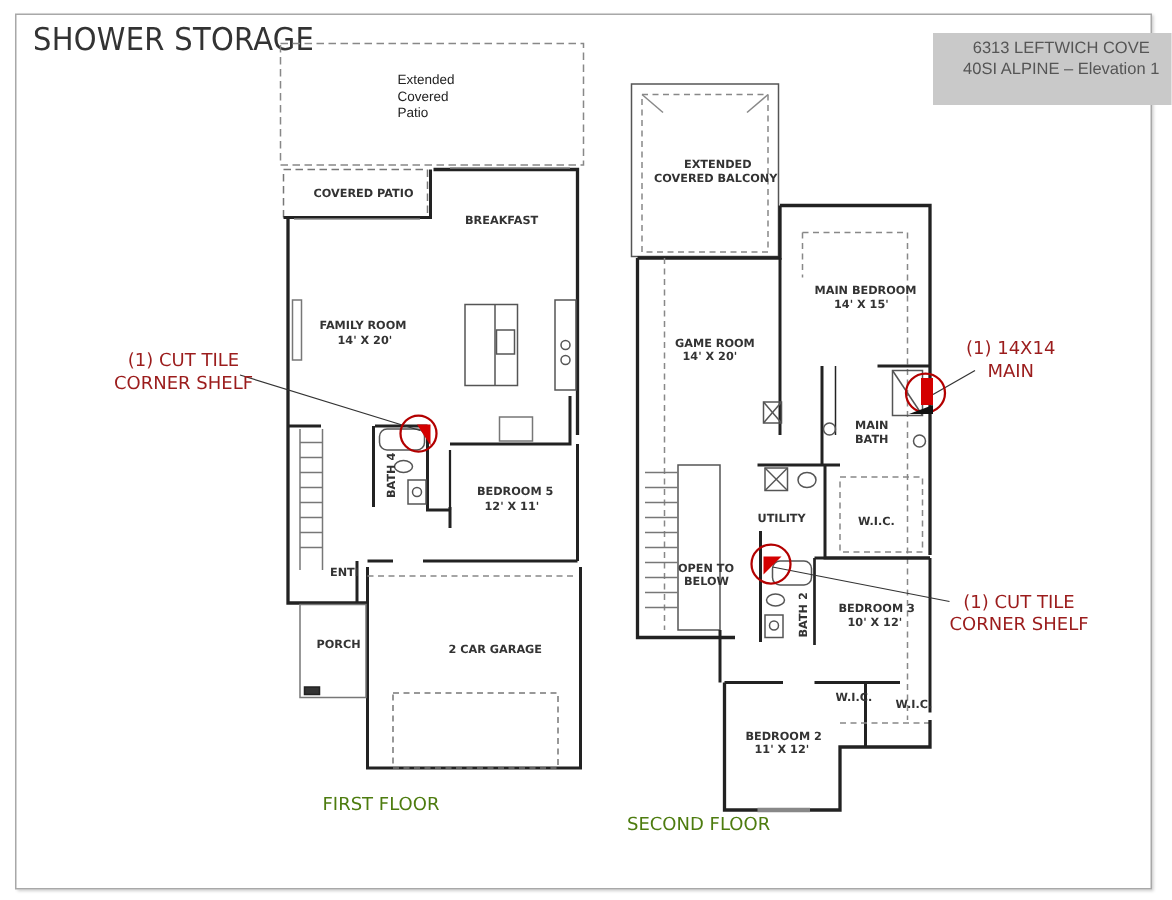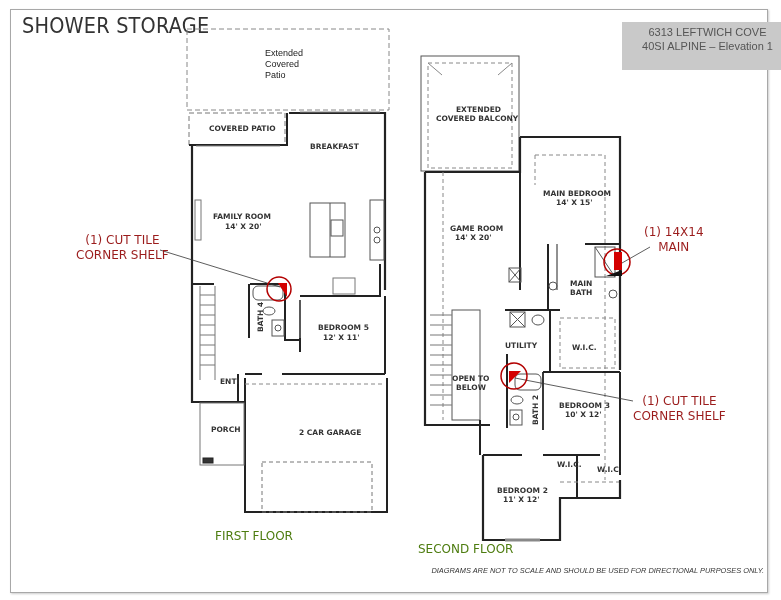--- a/index.html
+++ b/index.html
@@ -220,14 +220,13 @@
 </div>
 <div class="callout" style="left:633px;top:394px;">
   <div>(1) CUT TILE</div>
   <div>CORNER SHELF</div>
 </div>
 
 <div class="floor-label" style="left:215px;top:529px;">FIRST FLOOR</div>
 <div class="floor-label" style="left:418px;top:542px;">SECOND FLOOR</div>
 
 <div class="disclaimer">
-  <div>DIAGRAMS ARE NOT TO SCALE AND SHOULD BE USED FOR DIRECTIONAL PURPOSES ONLY.</div>
 </div>
 
 </body></html>

